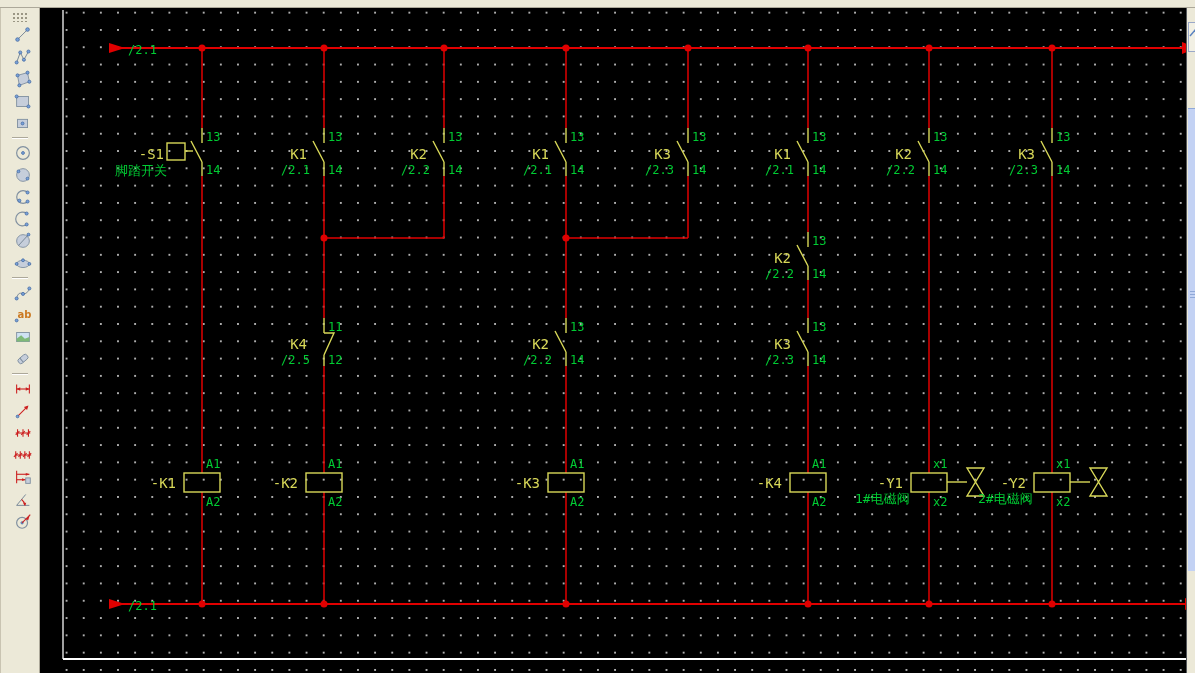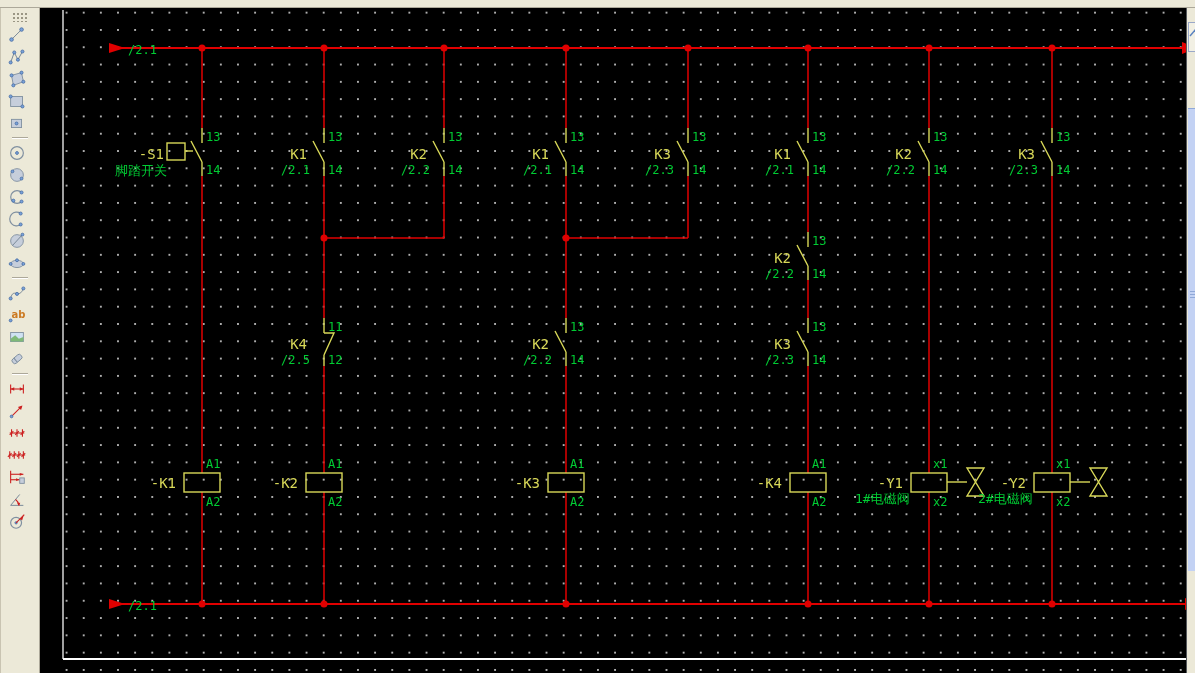--- a/index.html
+++ b/index.html
@@ -16,21 +16,21 @@
     position:absolute;left:0;top:8px;width:40px;height:665px;
     background:#ece9d8;border-right:1px solid #aca899;box-sizing:border-box;
     box-shadow:inset 8px 0 0 -7px #c9c4b2;
     display:flex;flex-direction:column;align-items:center;
   }
   .grip{
     width:18px;height:11px;margin:3px 0 2px 0;
     background-image:radial-gradient(circle,#9a9684 1px,transparent 1.2px);
     background-size:4px 4px;background-position:1px 1px;
   }
-  .tbi{width:26px;height:22px;display:flex;align-items:center;justify-content:flex-start;}
+  .tbi{width:26px;height:22px;display:flex;align-items:center;justify-content:flex-end;}
   .tbi svg{width:20px;height:20px;}
   .tbsep{width:16px;height:1px;background:#aca899;border-bottom:1px solid #fff;margin:3px 0;}
   
   .s{fill:none;stroke:#8090a0;stroke-width:1.3;}
   .s2{fill:none;stroke:#7a8a99;stroke-width:1.1;}
   .f{fill:#c6cedb;stroke:#8090a0;stroke-width:1;}
   .d{fill:#7aa2d8;stroke:#3f66a0;stroke-width:.8;}
   .rl{stroke:#cc2020;stroke-width:1.2;fill:none;}
   .rf{fill:#cc2020;stroke:none;}
   .abtxt{font:bold 11px "DejaVu Sans",sans-serif;fill:#cc7a22;}

